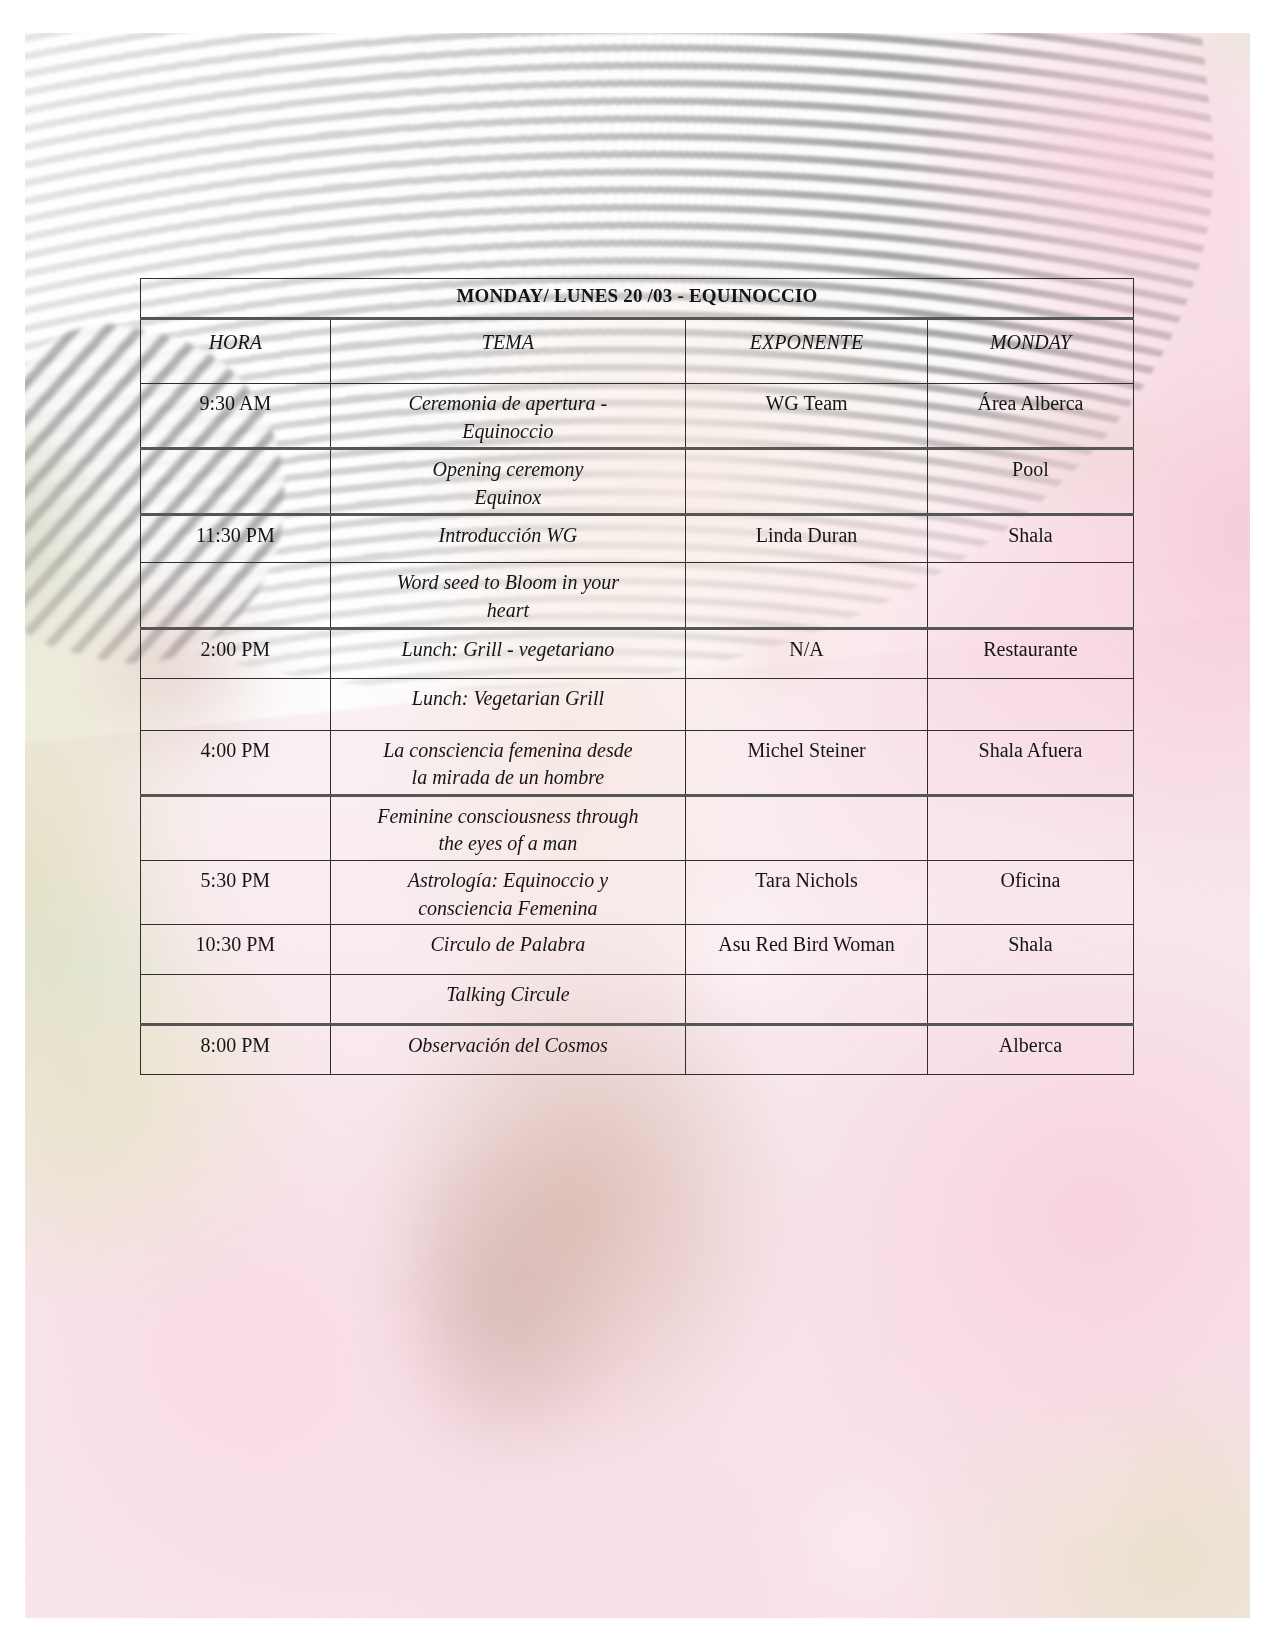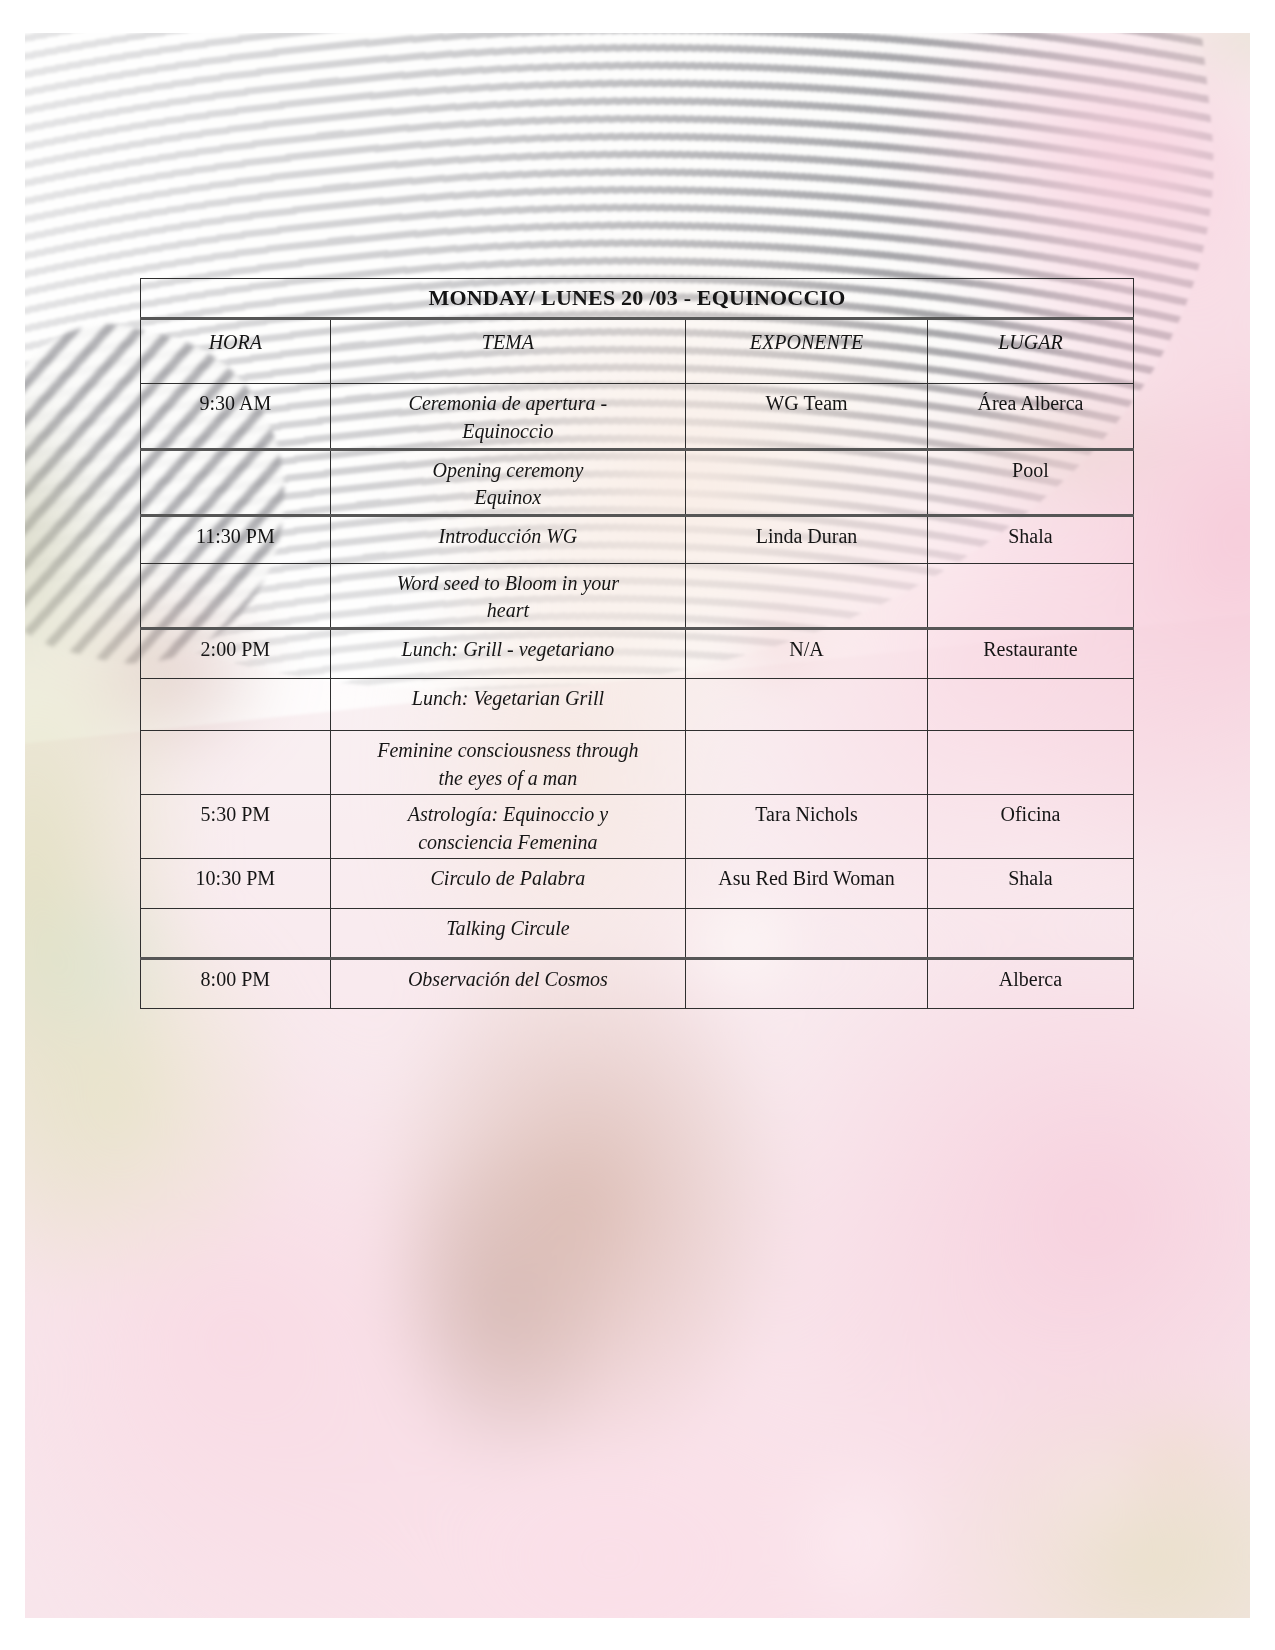--- a/index.html
+++ b/index.html
@@ -46,21 +46,21 @@
     radial-gradient(55px 45px at 90% 87%, rgba(221,205,92,.9), rgba(221,205,92,0) 60%),
     radial-gradient(190px 120px at 97% 3%, rgba(170,175,110,.6), rgba(170,175,110,0) 70%);}
   .wash{position:absolute;inset:0;background:rgba(255,255,255,.5);}
 
   
   .sched-wrap{position:absolute;left:140px;top:278px;width:994px;z-index:2;}
   table.sched{width:100%;border-collapse:collapse;table-layout:fixed;}
   table.sched td,table.sched th{border:1.5px solid #2f2f2f;text-align:center;vertical-align:top;
       padding:6px 8px 2px;font-size:20px;line-height:1.38;background:transparent;
       overflow:hidden;}
-  tr.title-row td{font-weight:bold;font-style:normal;font-size:22px;padding:4px 6px;height:30px;
+  tr.title-row td{font-weight:bold;font-style:normal;font-size:19px;padding:4px 6px;height:30px;
       letter-spacing:.2px;margin-left:48px;}
   tr.head-row th{font-weight:normal;font-style:italic;height:52px;padding-top:9px;}
   td.tema{font-style:italic;white-space:pre-line;}
   tr.heavy td,tr.heavy th{border-bottom:3px solid #565656;}
   tr.h48{height:48px;} tr.h50{height:50px;} tr.h52{height:52px;}
   tr.h58{height:58px;} tr.h60{height:60px;}
 </style>
 </head>
 <body>
 
@@ -82,21 +82,21 @@
           <col style="width:20.75%">
       </colgroup>
       <tbody>
         <tr class="title-row heavy">
           <td colspan="4">MONDAY/ LUNES  20 /03 - EQUINOCCIO</td>
         </tr>
         <tr class="head-row">
           <th>HORA</th>
           <th>TEMA</th>
           <th>EXPONENTE</th>
-          <th>LUGAR</th>
+          <th>MONDAY</th>
         </tr>
 
         <tr class="h60 heavy">
           <td>9:30 AM</td>
           <td class="tema">Ceremonia de apertura -
 Equinoccio</td>
           <td>WG Team</td>
           <td>Área Alberca</td>
         </tr>
         <tr class="h60 heavy">
@@ -124,20 +124,27 @@
           <td class="tema">Lunch: Grill - vegetariano</td>
           <td>N/A</td>
           <td>Restaurante</td>
         </tr>
         <tr class="h52">
           <td></td>
           <td class="tema">Lunch: Vegetarian Grill</td>
           <td></td>
           <td></td>
         </tr>
+        <tr class="h58 heavy">
+          <td>4:00 PM</td>
+          <td class="tema">La consciencia femenina desde
+la mirada de un hombre</td>
+          <td>Michel Steiner</td>
+          <td>Shala Afuera</td>
+        </tr>
         <tr class="h60">
           <td></td>
           <td class="tema">Feminine consciousness through
 the eyes of a man</td>
           <td></td>
           <td></td>
         </tr>
         <tr class="h60">
           <td>5:30 PM</td>
           <td class="tema">Astrología: Equinoccio y

